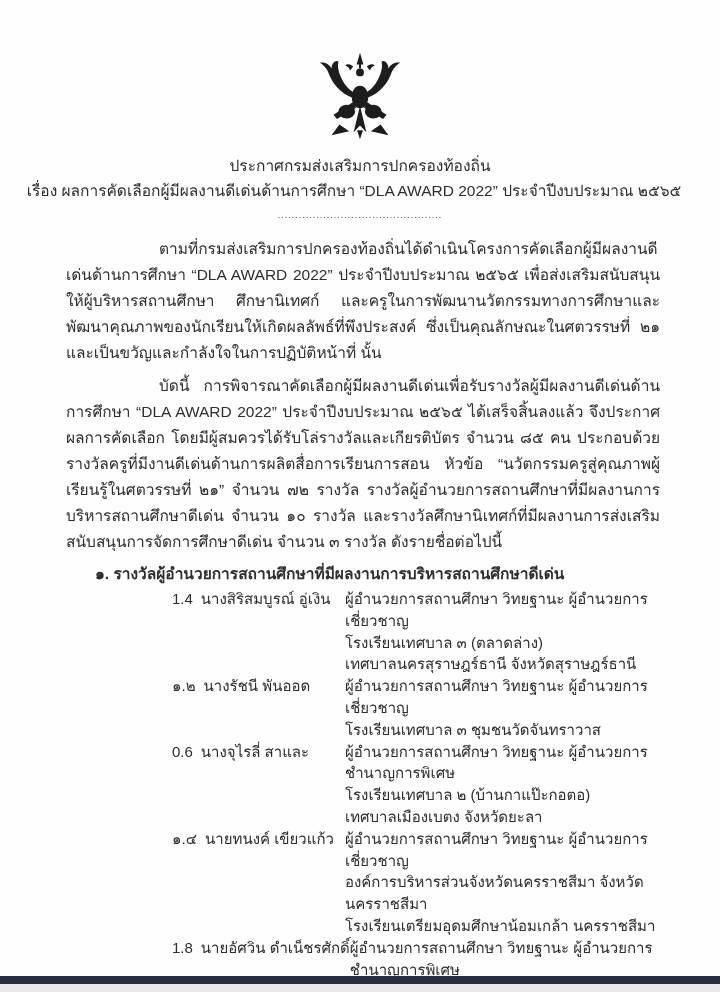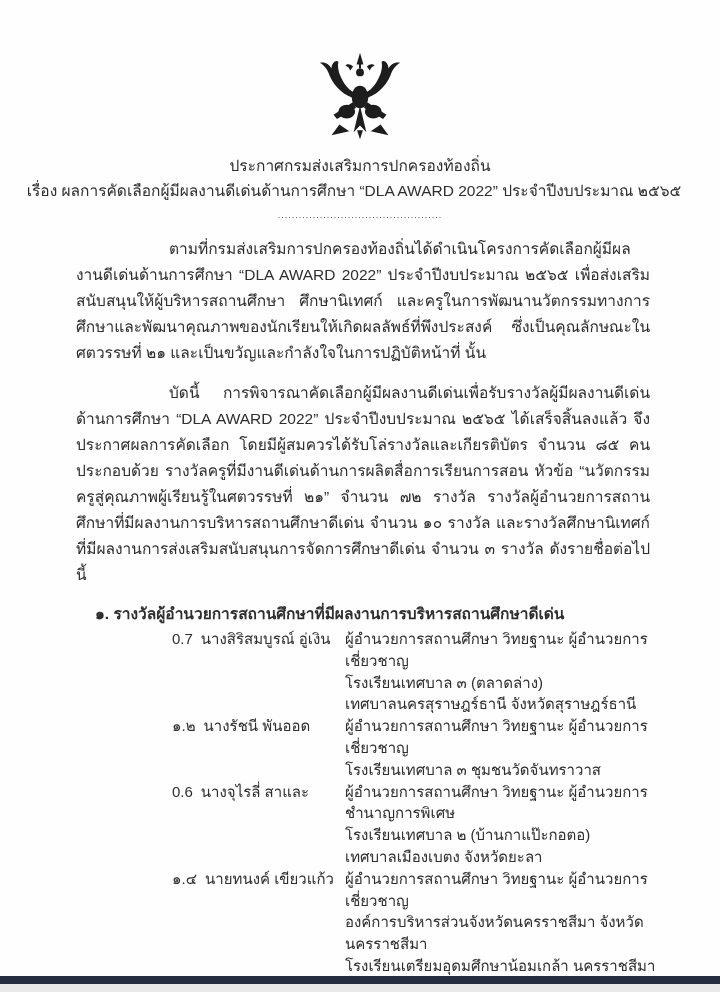--- a/index.html
+++ b/index.html
@@ -36,21 +36,21 @@
     font-size:9px;
     letter-spacing:1px;
     color:#4a4a4a;
     margin-top:7px;
     line-height:10px;
   }
   .content{
     padding:0 56px 0 62px;
   }
   .para{
-    margin:14px;
+    margin:4px;
     font-size:15.5px;
     line-height:26px;
     text-align:justify;
     text-indent:93px;
   }
   .para-1{margin-top:16px;}
   .para-2{margin-top:7px;}
   .section-heading{
     font-size:15.5px;
     font-weight:bold;
@@ -115,21 +115,21 @@
 
   <div class="content">
     <p class="para para-1">ตามที่กรมส่งเสริมการปกครองท้องถิ่นได้ดำเนินโครงการคัดเลือกผู้มีผลงานดีเด่นด้านการศึกษา “DLA AWARD 2022” ประจำปีงบประมาณ ๒๕๖๕ เพื่อส่งเสริมสนับสนุนให้ผู้บริหารสถานศึกษา ศึกษานิเทศก์ และครูในการพัฒนานวัตกรรมทางการศึกษาและพัฒนาคุณภาพของนักเรียนให้เกิดผลลัพธ์ที่พึงประสงค์ ซึ่งเป็นคุณลักษณะในศตวรรษที่ ๒๑ และเป็นขวัญและกำลังใจในการปฏิบัติหน้าที่ นั้น</p>
     <p class="para para-2">บัดนี้ การพิจารณาคัดเลือกผู้มีผลงานดีเด่นเพื่อรับรางวัลผู้มีผลงานดีเด่นด้านการศึกษา “DLA AWARD 2022” ประจำปีงบประมาณ ๒๕๖๕ ได้เสร็จสิ้นลงแล้ว จึงประกาศผลการคัดเลือก โดยมีผู้สมควรได้รับโล่รางวัลและเกียรติบัตร จำนวน ๘๕ คน ประกอบด้วย รางวัลครูที่มีงานดีเด่นด้านการผลิตสื่อการเรียนการสอน หัวข้อ “นวัตกรรมครูสู่คุณภาพผู้เรียนรู้ในศตวรรษที่ ๒๑” จำนวน ๗๒ รางวัล รางวัลผู้อำนวยการสถานศึกษาที่มีผลงานการบริหารสถานศึกษาดีเด่น จำนวน ๑๐ รางวัล และรางวัลศึกษานิเทศก์ที่มีผลงานการส่งเสริมสนับสนุนการจัดการศึกษาดีเด่น จำนวน ๓ รางวัล ดังรายชื่อต่อไปนี้</p>
 
     <div class="section-heading">๑. รางวัลผู้อำนวยการสถานศึกษาที่มีผลงานการบริหารสถานศึกษาดีเด่น</div>
 
     <ul class="award-list">
       <li class="award-item">
         <div class="award-left">
-          <span class="item-number">0.7</span><span>นางสิริสมบูรณ์  อู่เงิน</span>
+          <span class="item-number">1.4</span><span>นางสิริสมบูรณ์  อู่เงิน</span>
         </div>
         <div class="award-right">
           <div>ผู้อำนวยการสถานศึกษา วิทยฐานะ ผู้อำนวยการเชี่ยวชาญ</div>
           <div>โรงเรียนเทศบาล ๓ (ตลาดล่าง)</div>
           <div>เทศบาลนครสุราษฎร์ธานี จังหวัดสุราษฎร์ธานี</div>
         </div>
       </li>
       <li class="award-item">
         <div class="award-left">
           <span class="item-number">๑.๒</span><span>นางรัชนี พันออด</span>

